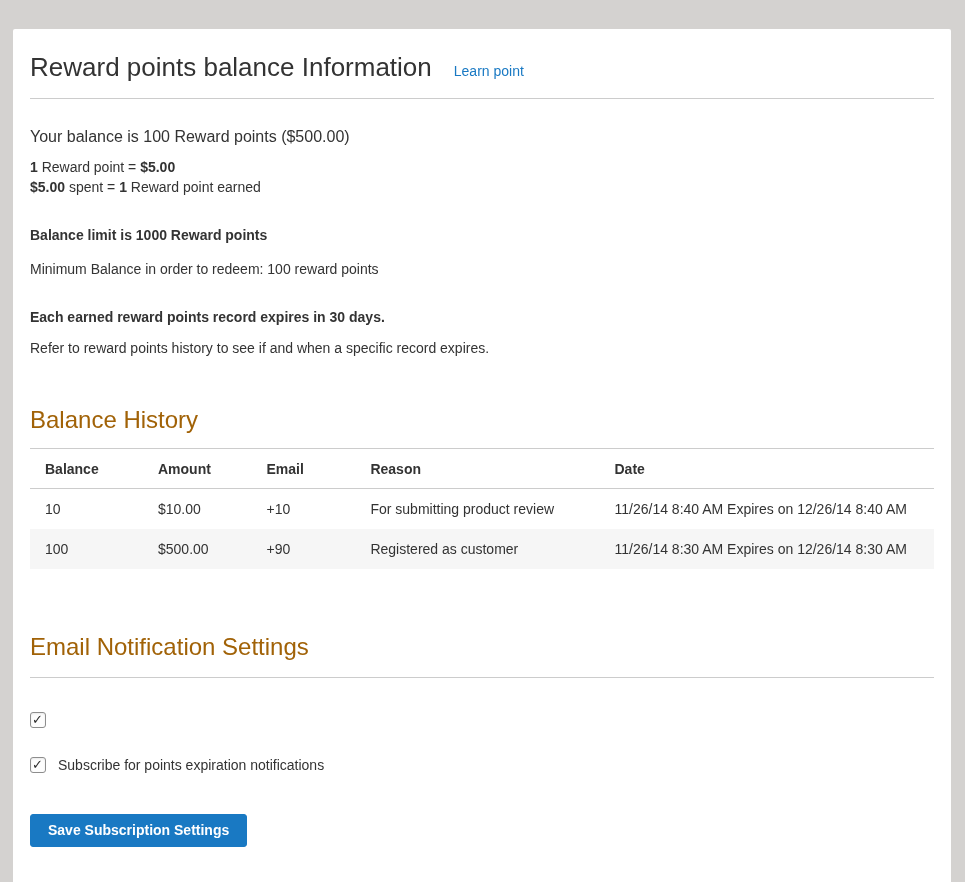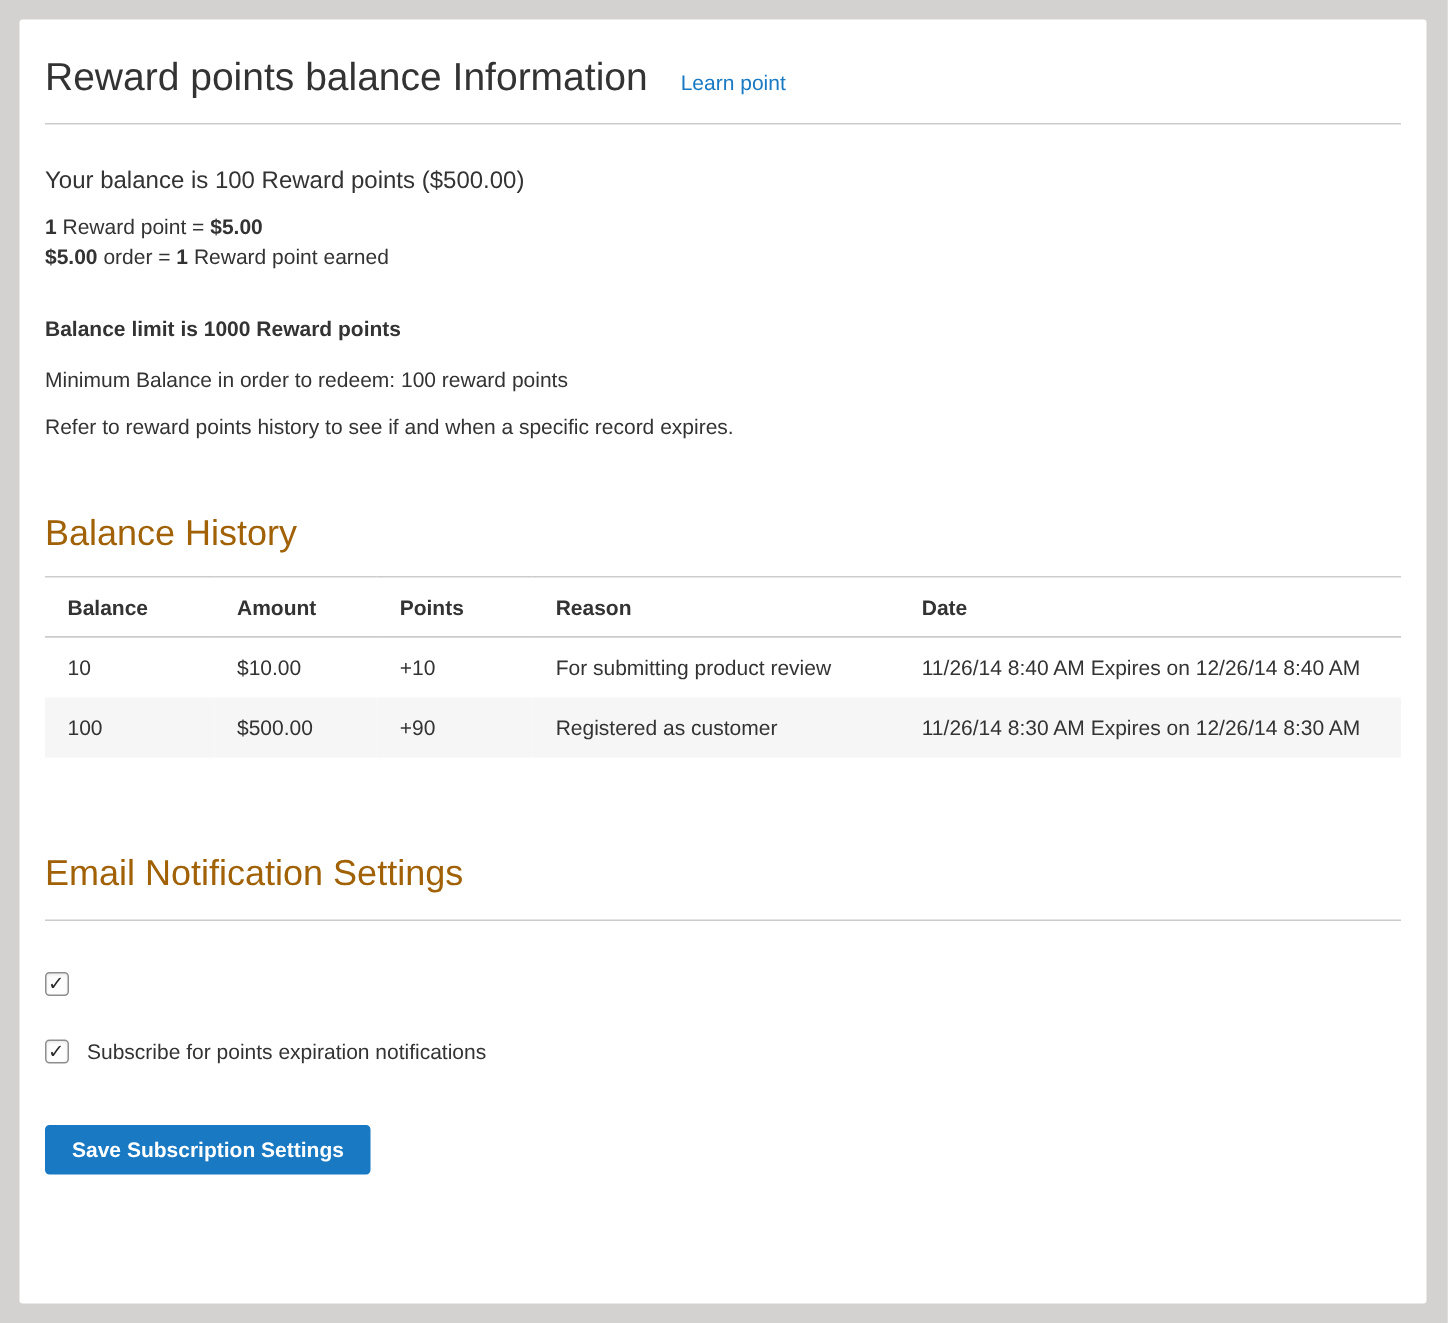--- a/index.html
+++ b/index.html
@@ -6,21 +6,21 @@
   html, body {
     font-family: "Liberation Sans", "DejaVu Sans", sans-serif;
     background: #d4d2d0;
     color: #333333;
     font-size: 14px;
     line-height: 20px;
   }
   .page {
     width: 965px;
     height: 882px;
-    padding: 13px 14px 13px 13px;
+    padding: 29px 14px 13px 13px;
   }
   .card {
     background: #ffffff;
     width: 100%;
     min-height: 856px;
     padding: 13px 17px 24px 17px;
     border-radius: 2px;
   }
   
   .title-row {
@@ -152,38 +152,39 @@
       <h1 class="page-title">Reward points balance Information</h1>
       <a class="learn-more">Learn point</a>
     </div>
 
     
     <p class="balance-summary">Your balance is 100 Reward points ($500.00)</p>
 
     
     <div class="rates">
       <p><span class="b">1</span><span> Reward point = </span><span class="b">$5.00</span></p>
-      <p><span class="b">$5.00</span><span> order = </span><span class="b">1</span><span> Reward point earned</span></p>
+      <p><span class="b">$5.00</span><span> spent = </span><span class="b">1</span><span> Reward point earned</span></p>
     </div>
 
     
     <p class="limit-heading">Balance limit is 1000 Reward points</p>
     <p class="limit-note">Minimum Balance in order to redeem: 100 reward points</p>
 
     
+    <p class="expiry-heading">Each earned reward points record expires in 30 days.</p>
     <p class="expiry-note">Refer to reward points history to see if and when a specific record expires.</p>
 
     
     <h2 class="section-title history-title">Balance History</h2>
     <table class="history">
       <thead>
         <tr>
           <th class="col-balance">Balance</th>
           <th class="col-amount">Amount</th>
-          <th class="col-points">Points</th>
+          <th class="col-points">Email</th>
           <th class="col-reason">Reason</th>
           <th>Date</th>
         </tr>
       </thead>
       <tbody>
         <tr>
           <td>10</td>
           <td>$10.00</td>
           <td>+10</td>
           <td>For submitting product review</td>

